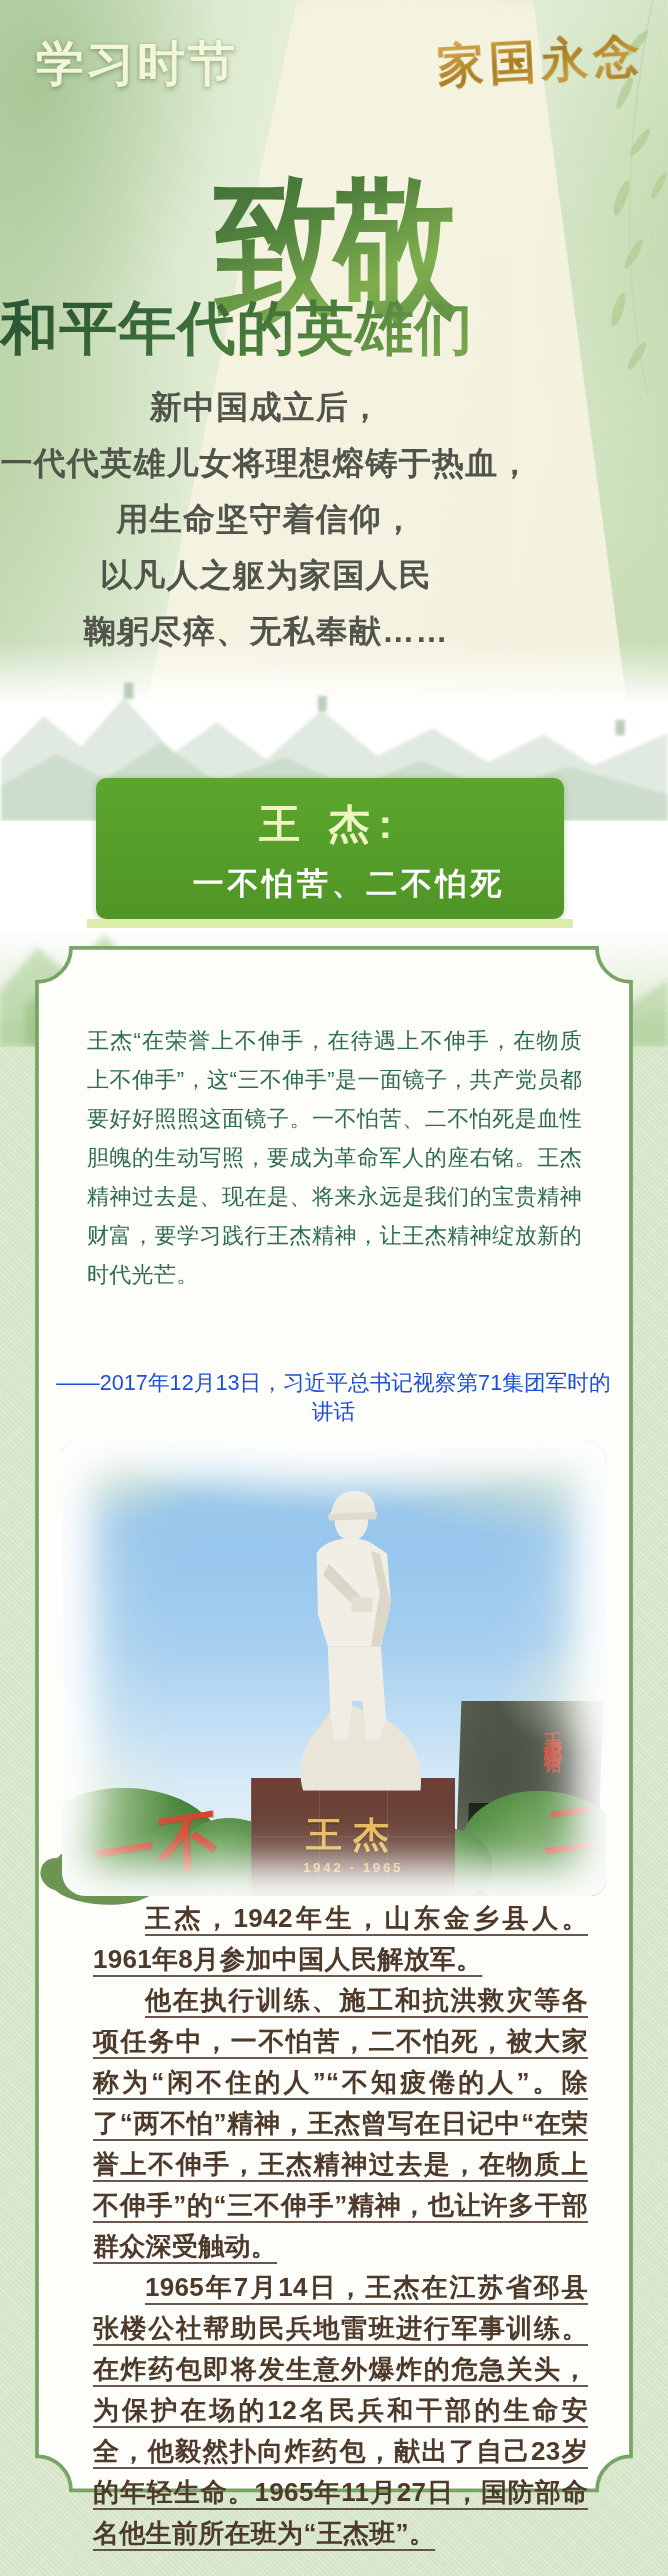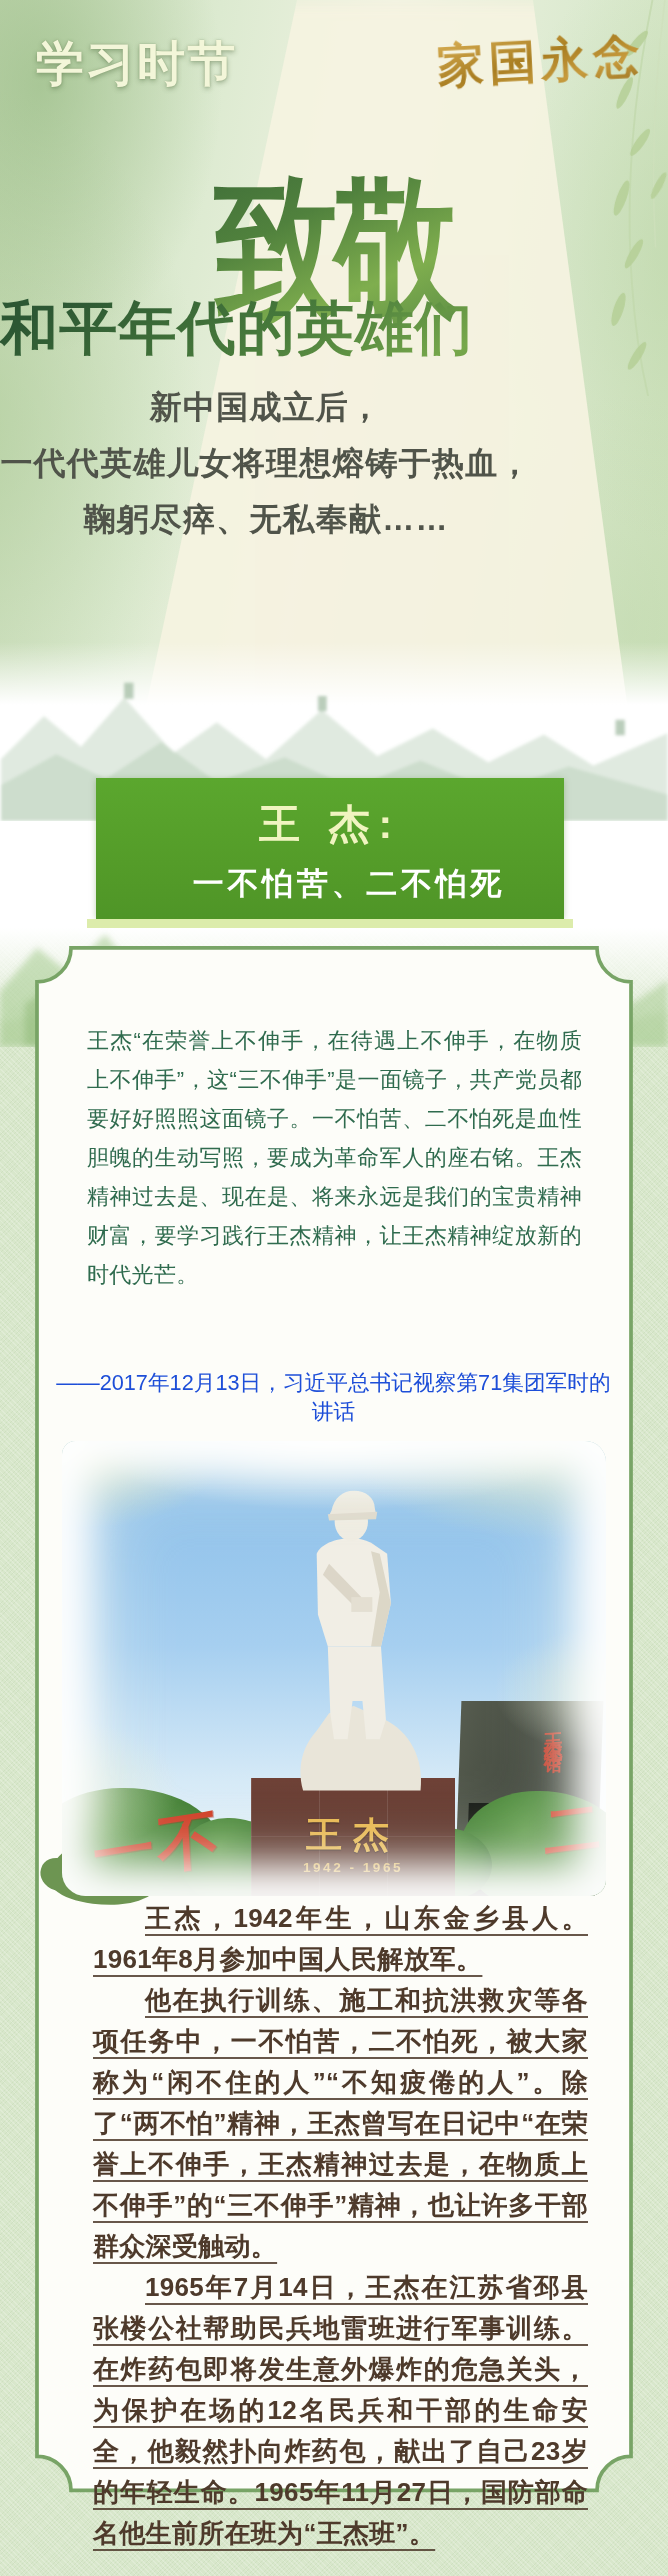--- a/index.html
+++ b/index.html
@@ -50,21 +50,21 @@
       repeating-linear-gradient(45deg, rgba(255,255,255,.20) 0 1.2px, transparent 1.2px 3.7px),
       repeating-linear-gradient(-45deg, rgba(150,185,130,.14) 0 0.6px, transparent 0.6px 3.1px);}
   .texture::before{content:"";position:absolute;top:0;left:0;right:0;height:105px;
     background:linear-gradient(#ffffff,rgba(255,255,255,0));}
 
   .wcm{top:861px;left:0;}
 
   
   .banner{left:96px;top:778px;width:468px;height:141px;
     background:linear-gradient(180deg,#5ba72e,#549c29 60%,#4f9527);
-    box-shadow:0 1.2px 6.2px rgba(80,130,50,.35);}
+    box-shadow:0 1.2px 6.2px rgba(80,130,50,.35);border-radius:10px;}
   .banner::after{content:"";position:absolute;left:-8.7px;right:-8.7px;top:100%;height:8.7px;
     background:#dcecab;}
   .banner-name{position:absolute;top:18.6px;left:0;width:100%;text-align:center;
     font-size:41px;font-weight:800;letter-spacing:8.7px;color:#f0f4c0;}
   .banner-slogan{position:absolute;top:85px;left:0;width:100%;text-align:center;
     font-size:31px;font-weight:600;letter-spacing:3.7px;color:#ffffff;margin-left:19px;}
 
   
   .card{left:27px;top:938px;}
 
@@ -164,20 +164,22 @@
 
   <div class="logo abs">学习时节</div>
   <div class="brand abs">家国永念</div>
 
   <div class="title-main abs">致敬</div>
   <div class="title-sub abs">和平年代的英雄们</div>
 
   <div class="intro abs">
     <div class="intro-line">新中国成立后，</div>
     <div class="intro-line">一代代英雄儿女将理想熔铸于热血，</div>
+    <div class="intro-line">用生命坚守着信仰，</div>
+    <div class="intro-line">以凡人之躯为家国人民</div>
     <div class="intro-line">鞠躬尽瘁、无私奉献……</div>
   </div>
 
   <div class="misty abs">
     <svg width="668" height="179" viewBox="0 0 1080 290">
       <defs>
           <filter id="b1" x="-20%" y="-20%" width="140%" height="140%">
             <feGaussianBlur stdDeviation="3"></feGaussianBlur>
           </filter>
         </defs>

